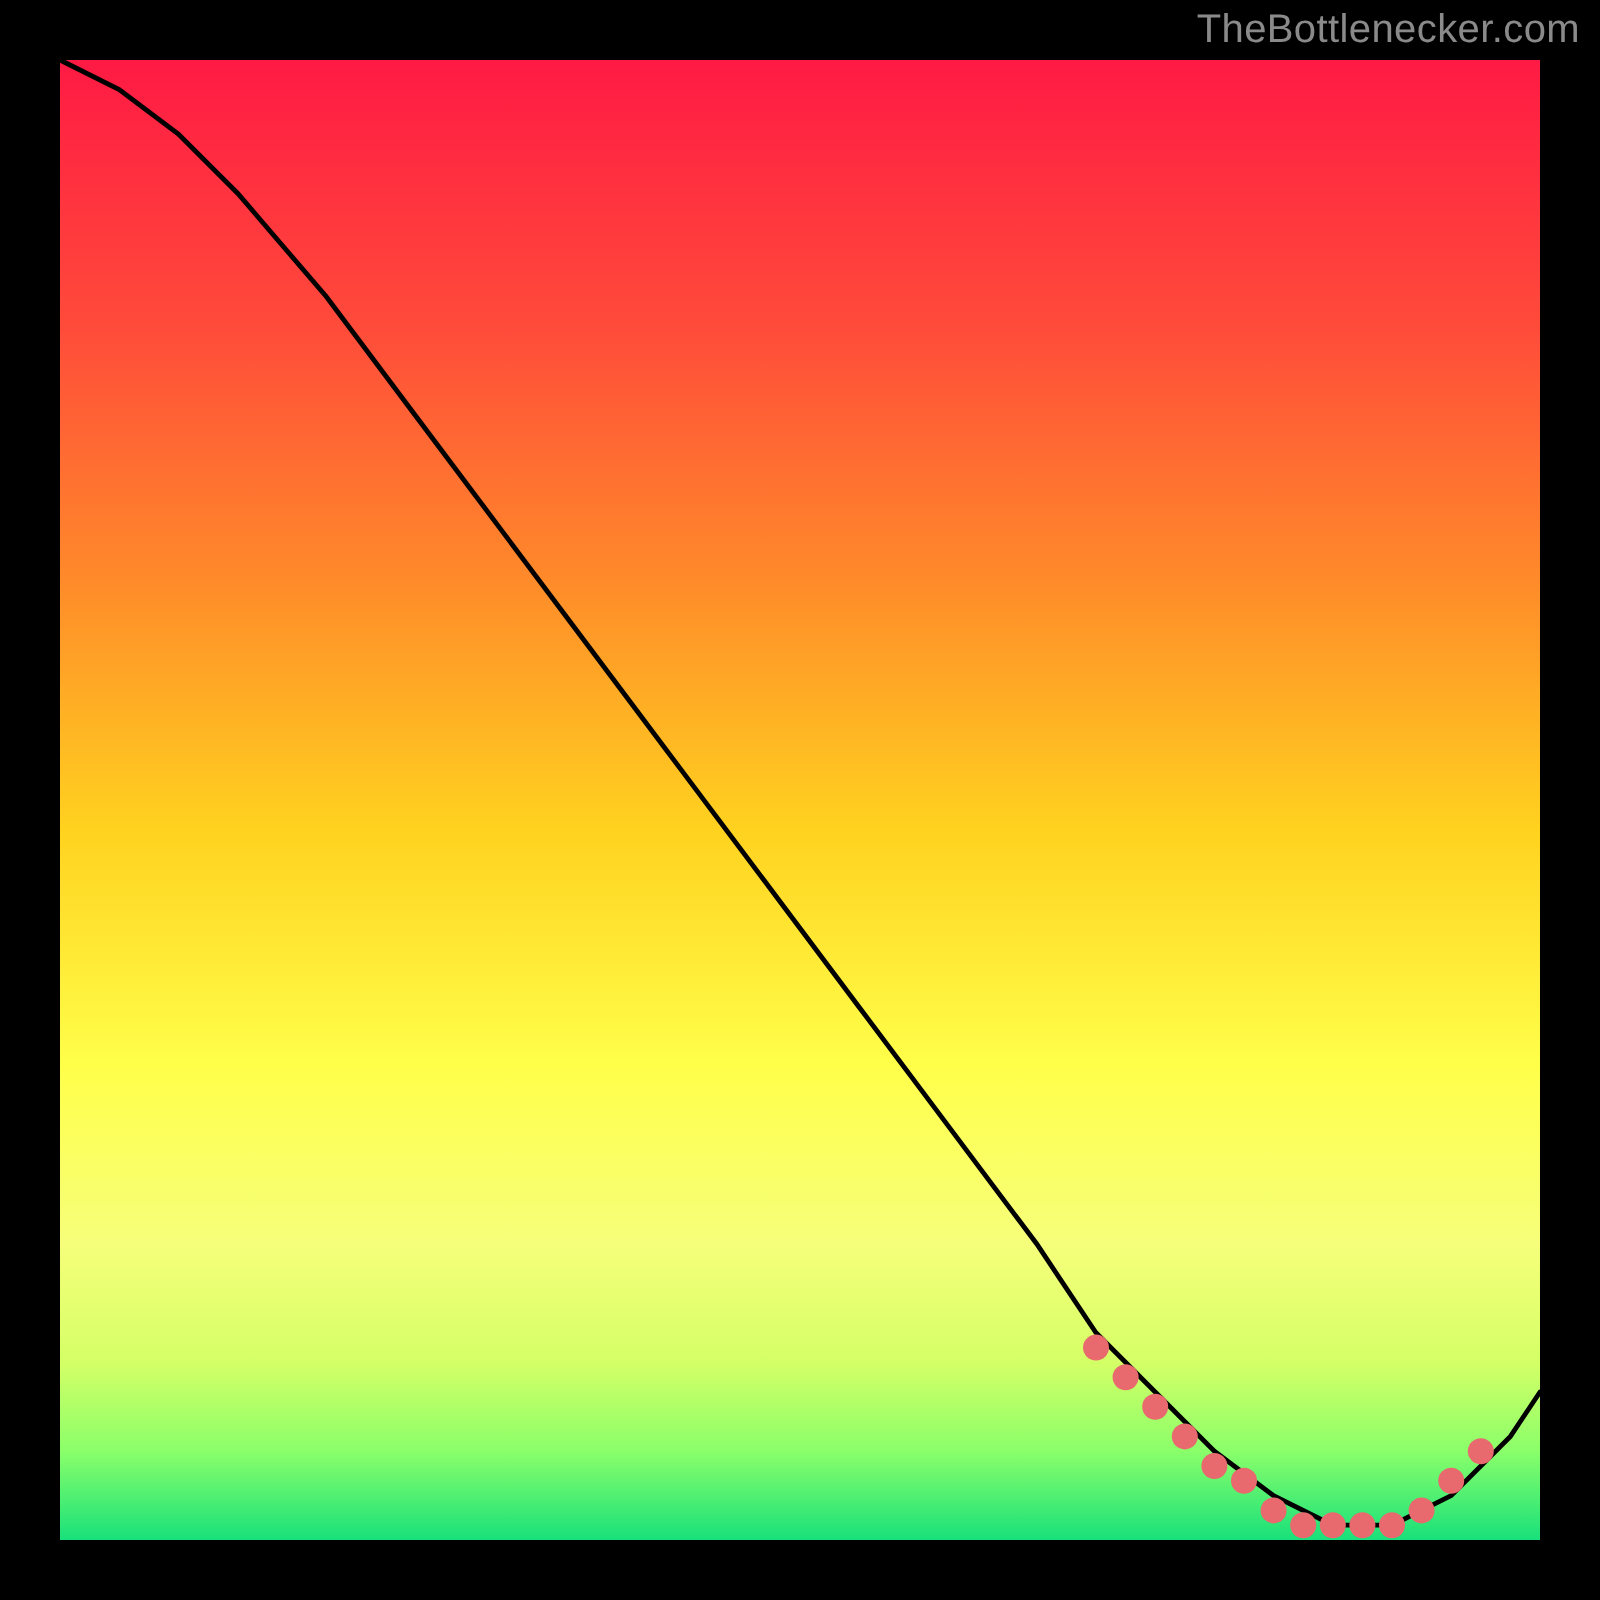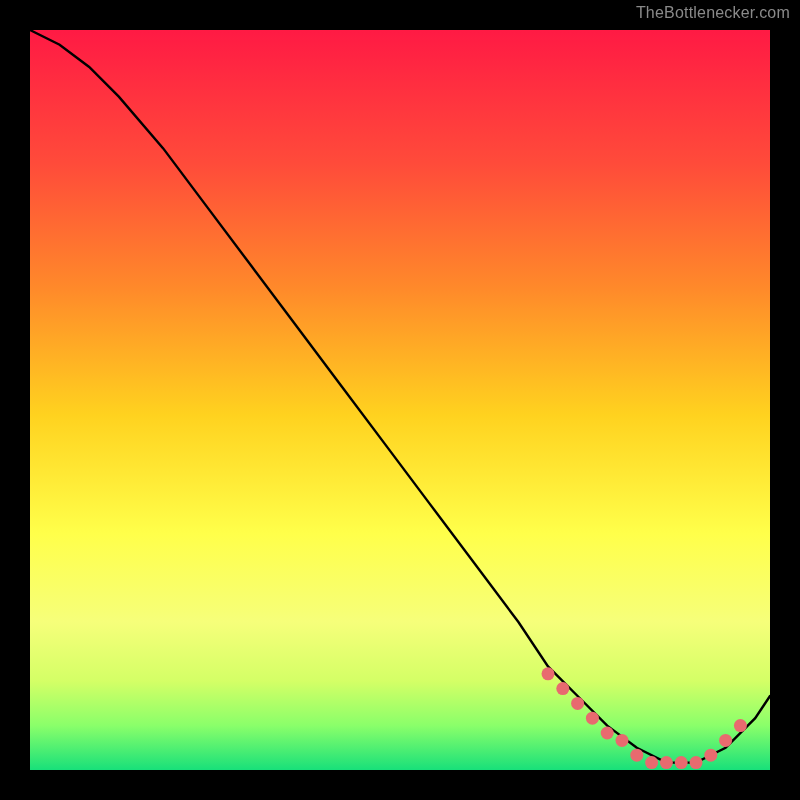--- a/index.html
+++ b/index.html
@@ -19,21 +19,21 @@
   svg {
     position: absolute;
     top: 0;
     left: 0;
   }
   .attribution {
     position: absolute;
     top: 4px;
     right: 10px;
     font-family: Arial, Helvetica, sans-serif;
-    font-size: 16px;
+    font-size: 20px;
     color: #8a8a8a;
     letter-spacing: 0.2px;
   }
 </style>
 </head>
 <body>
 <div class="wrap">
 
 <svg width="800" height="800" viewBox="0 0 800 800">
   <defs>

